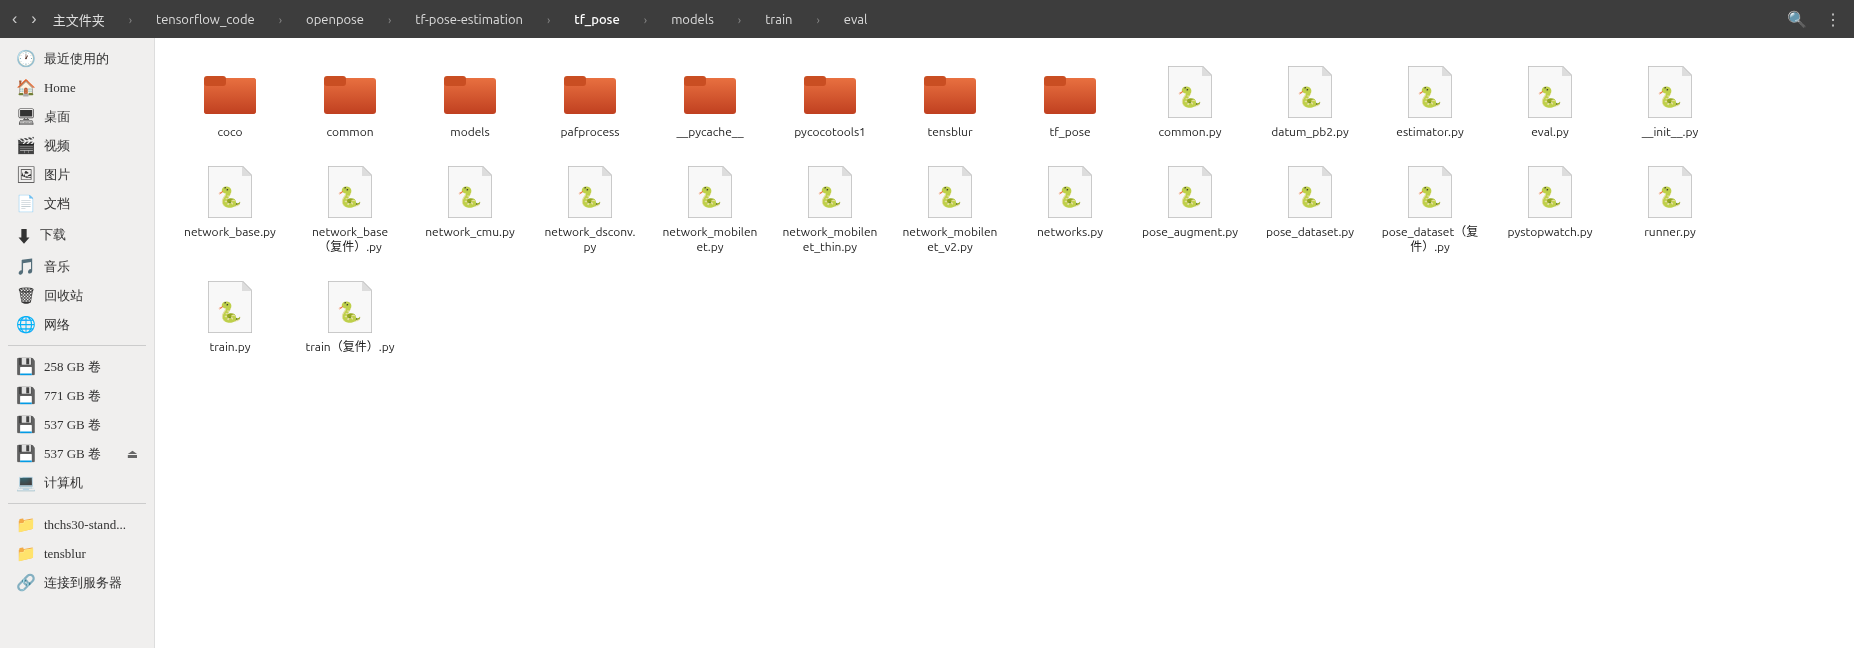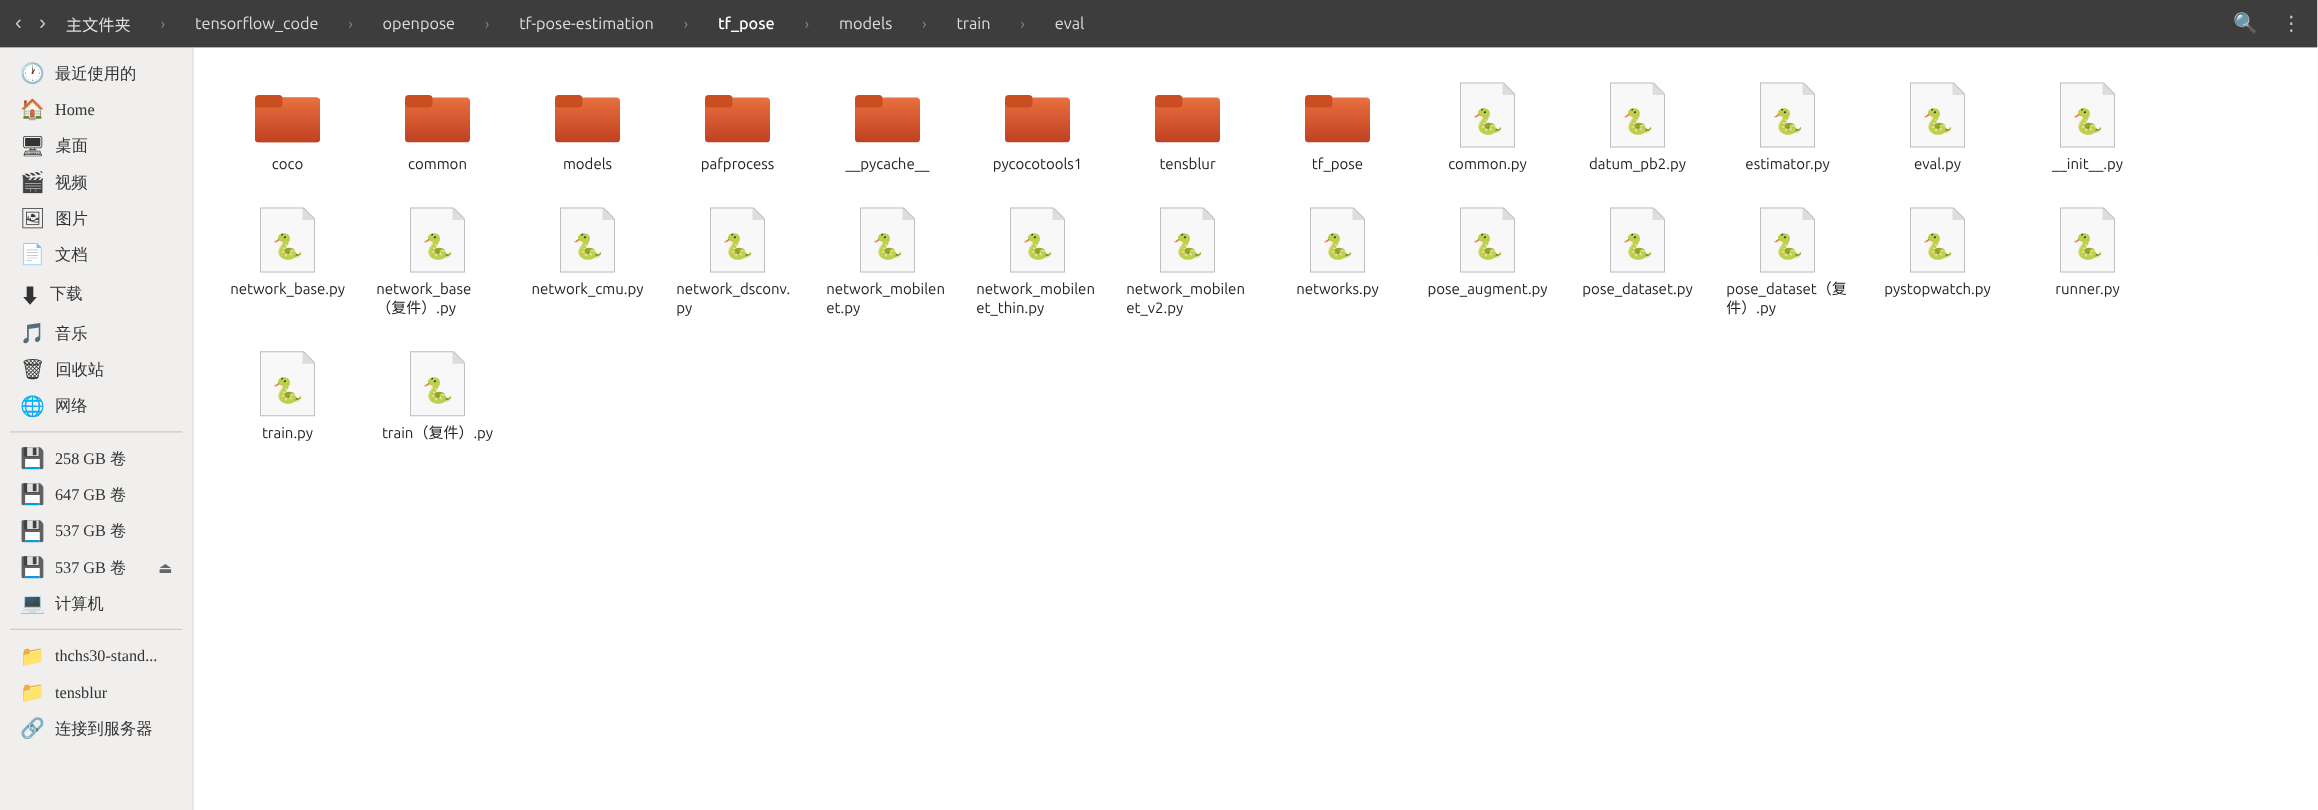--- a/index.html
+++ b/index.html
@@ -55,21 +55,21 @@
     .file-area {
       flex: 1; overflow-y: auto; padding: 20px 20px; background: #fff;
     }
     .file-grid {
       display: flex; flex-wrap: wrap; gap: 10px; align-content: flex-start;
     }
     .file-item {
       display: flex; flex-direction: column; align-items: center; width: 110px; padding: 8px 6px; border-radius: 6px; cursor: pointer;
     }
     .file-icon { width: 52px; height: 52px; display: flex; align-items: center; justify-content: center; margin-bottom: 6px; }
-    .file-name { font-size: 12px; text-align: left; word-break: break-word; color: #222; line-height: 1.3; }
+    .file-name { font-size: 12px; text-align: center; word-break: break-word; color: #222; line-height: 1.3; }
 
     
     .file-area::-webkit-scrollbar { width: 8px; }
     .file-area::-webkit-scrollbar-track { background: #f0f0f0; }
     .file-area::-webkit-scrollbar-thumb { background: #bbb; border-radius: 4px; }
     .sidebar::-webkit-scrollbar { width: 4px; }
     .sidebar::-webkit-scrollbar-thumb { background: #ccc; border-radius: 2px; }
   </style>
 </head>
 <body>
@@ -148,21 +148,21 @@
     </div>
 
     <hr class="sidebar-divider">
 
     <div class="sidebar-item">
       <span class="sidebar-item-icon">💾</span>
       <span class="sidebar-item-label">258 GB 卷</span>
     </div>
     <div class="sidebar-item">
       <span class="sidebar-item-icon">💾</span>
-      <span class="sidebar-item-label">647 GB 卷</span>
+      <span class="sidebar-item-label">771 GB 卷</span>
     </div>
     <div class="sidebar-item">
       <span class="sidebar-item-icon">💾</span>
       <span class="sidebar-item-label">537 GB 卷</span>
     </div>
     <div class="sidebar-item" style="justify-content:space-between;">
       <div style="display:flex;align-items:center;gap:8px;">
         <span class="sidebar-item-icon">💾</span>
         <span class="sidebar-item-label">537 GB 卷</span>
       </div>

